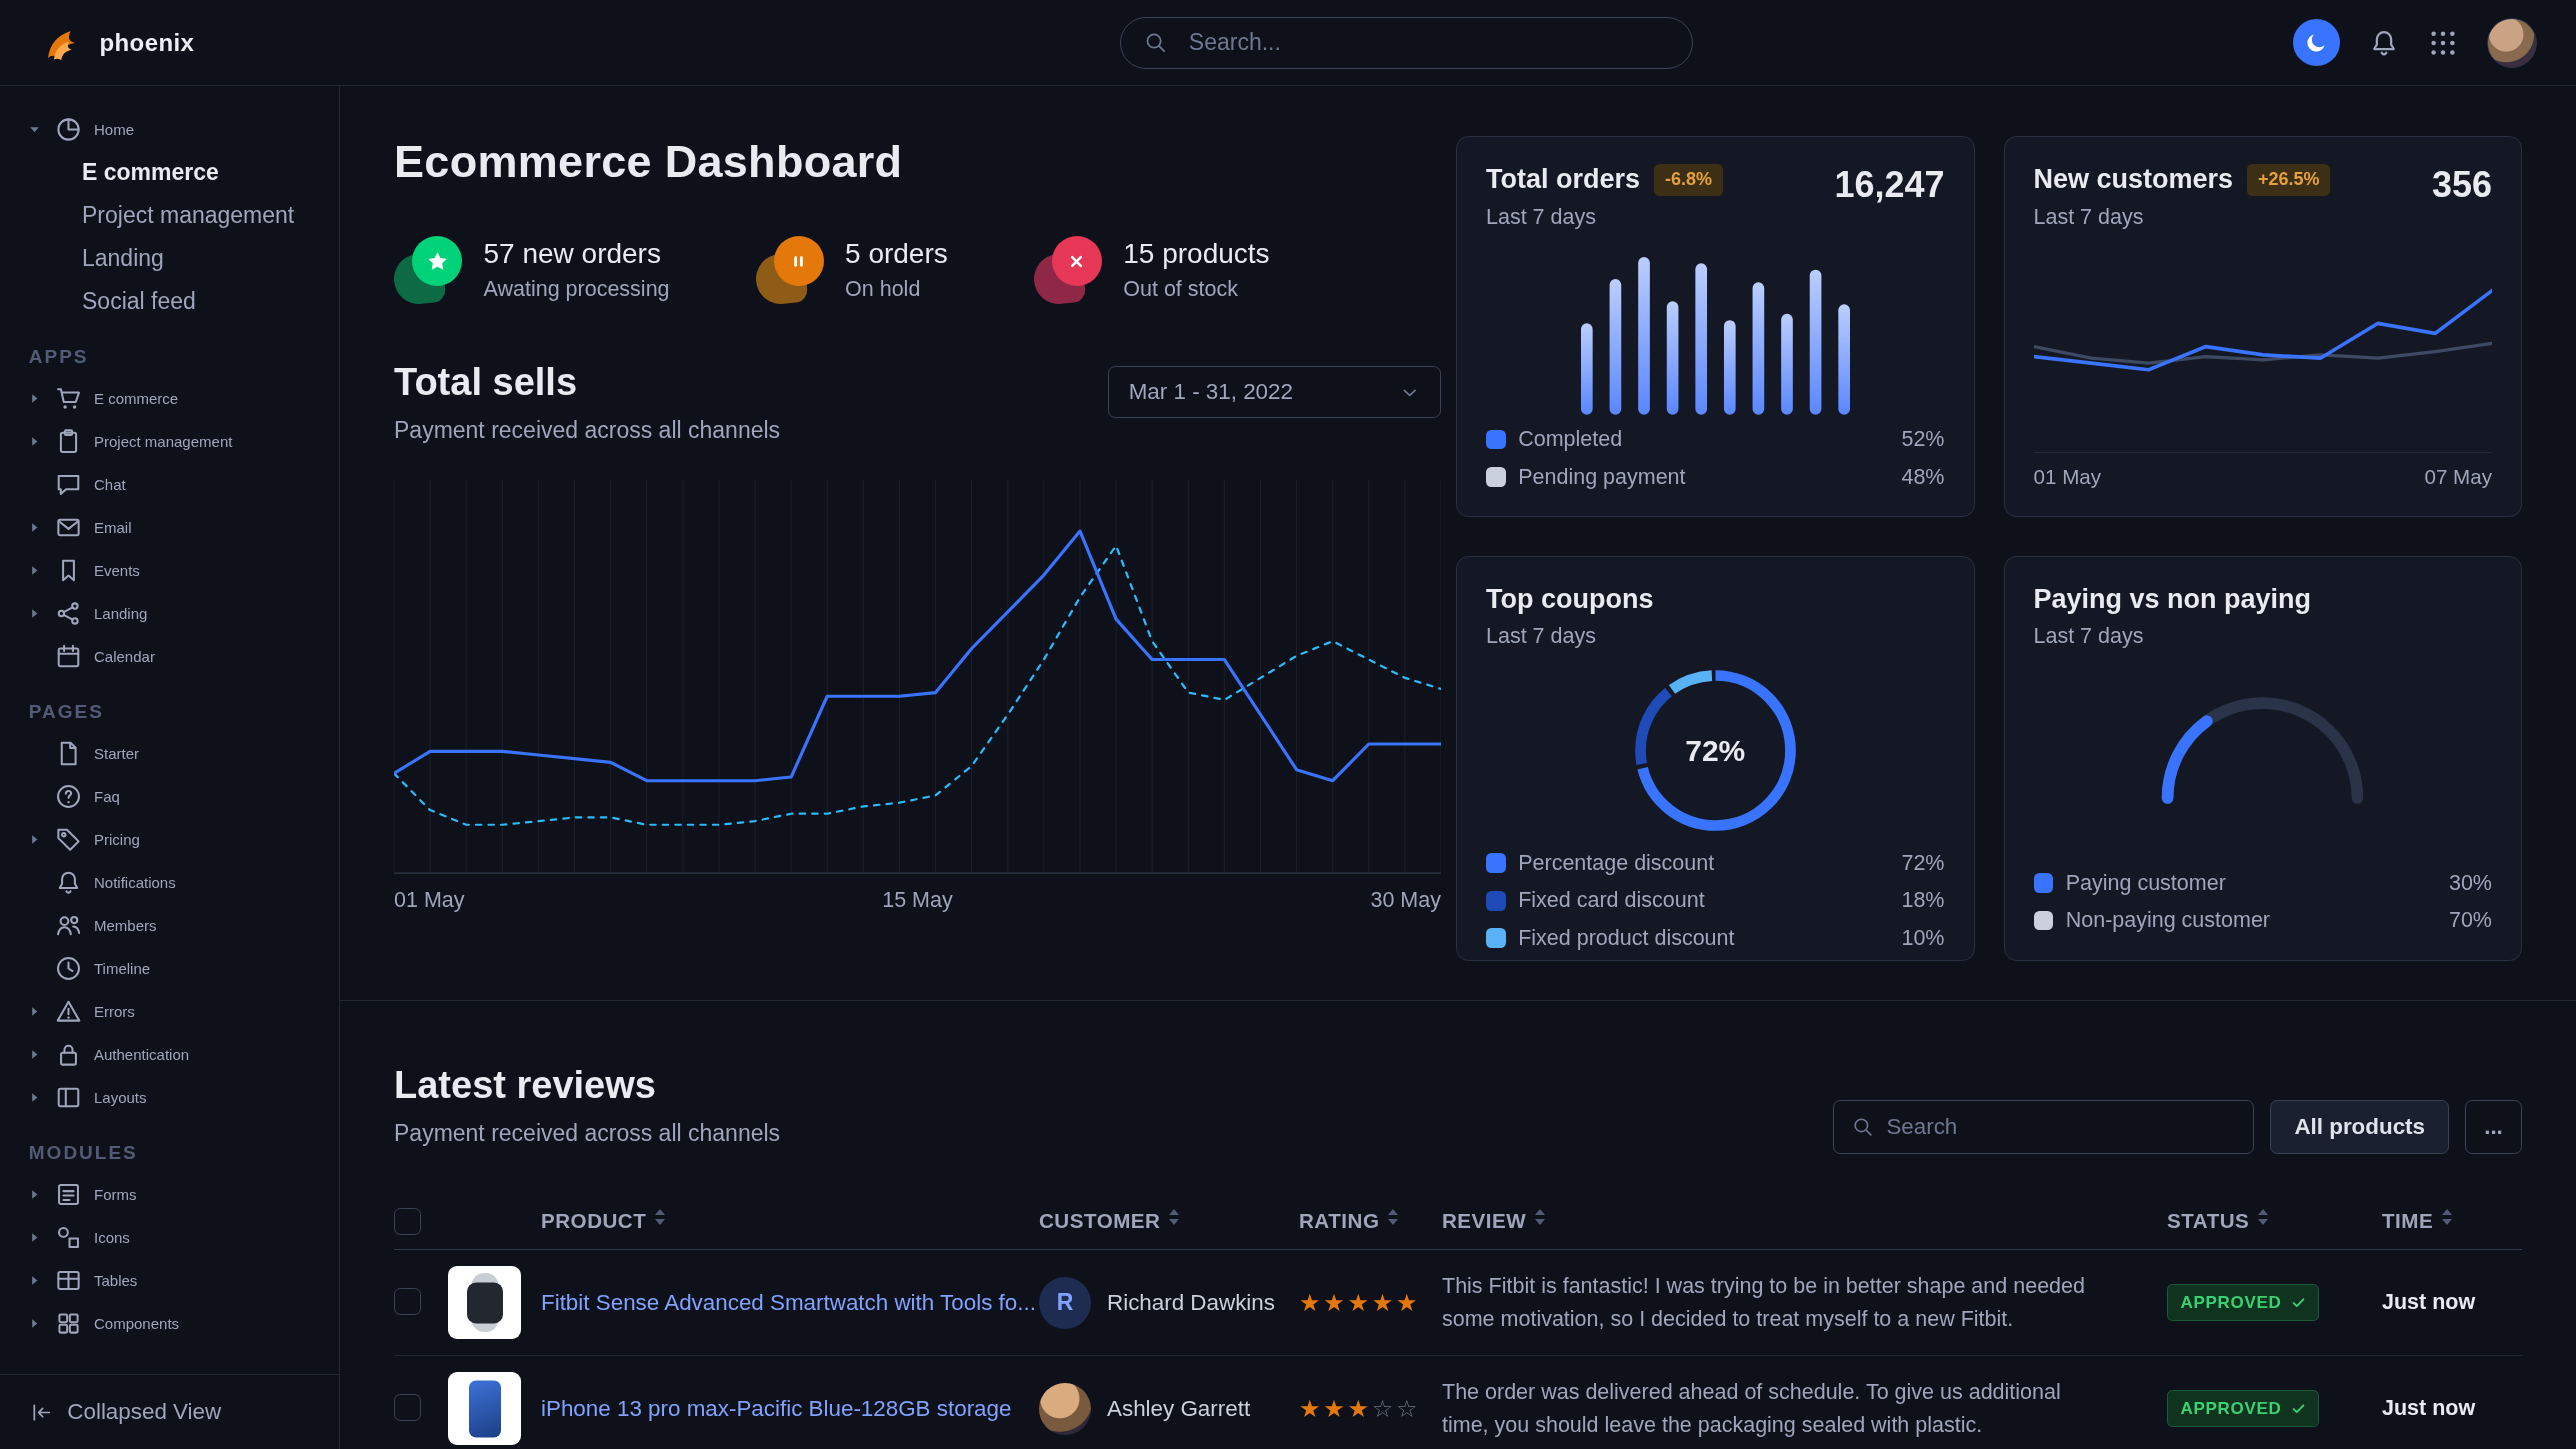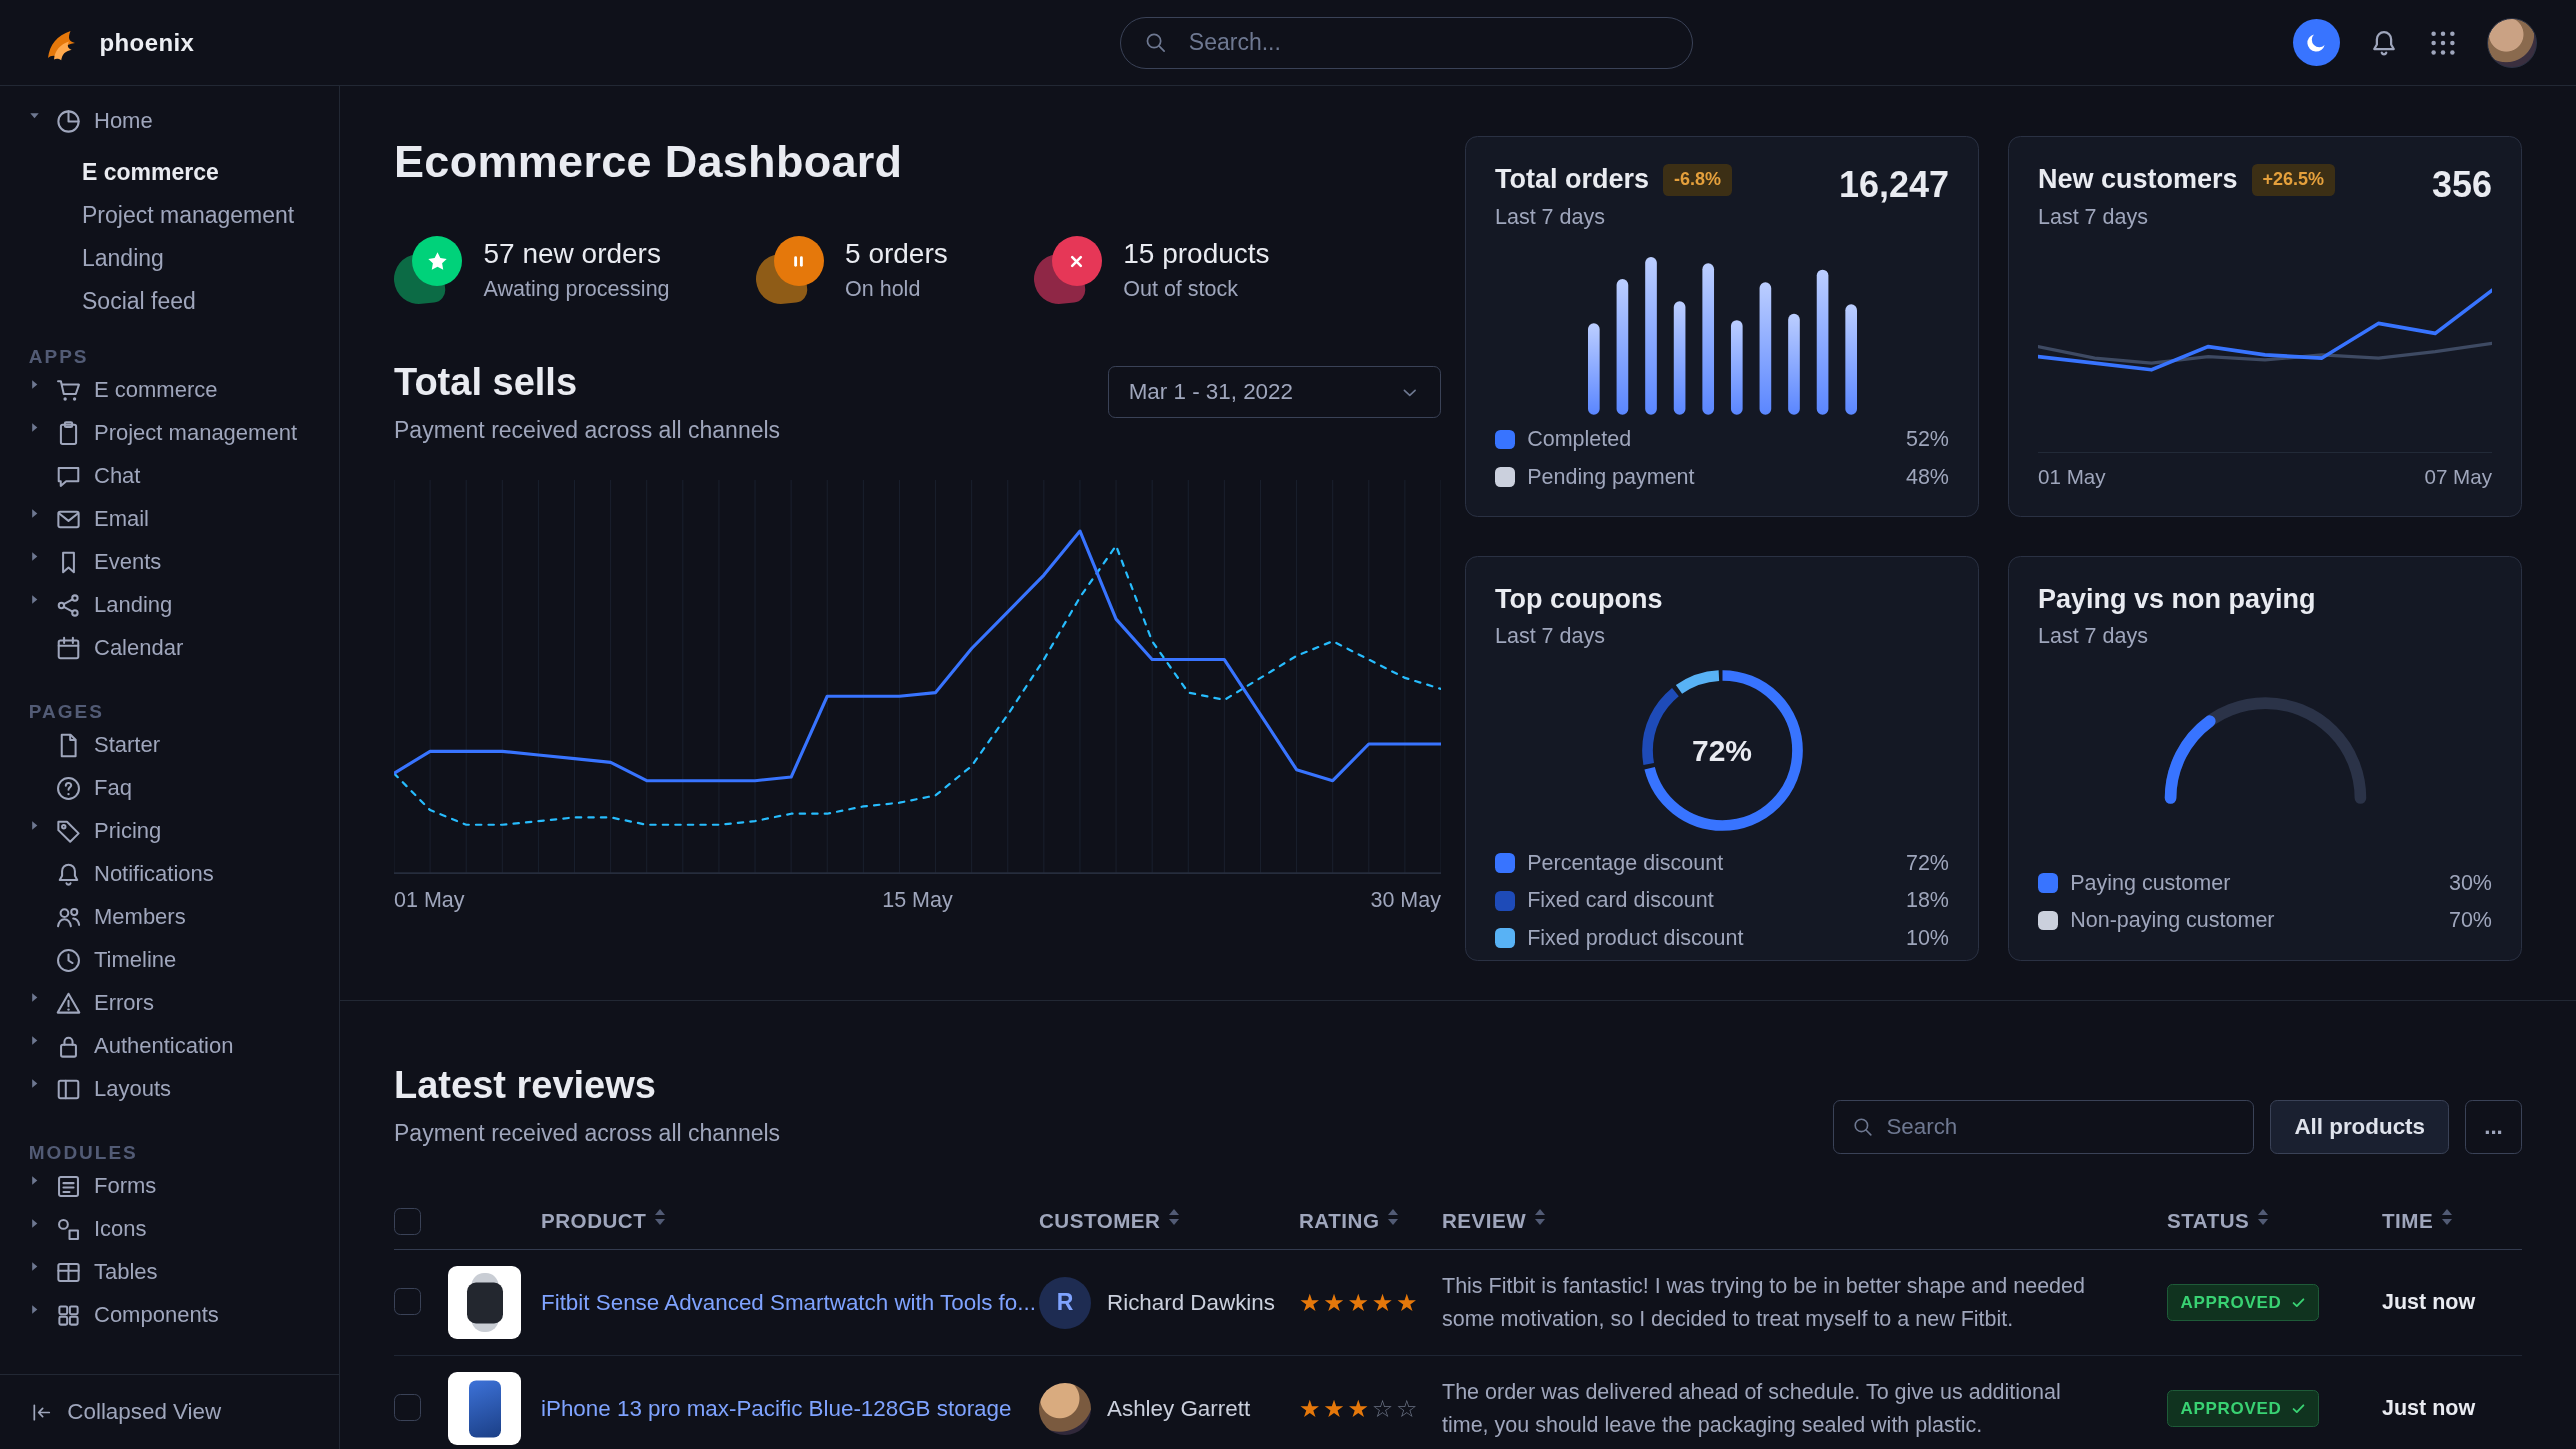--- a/index.html
+++ b/index.html
@@ -24,34 +24,34 @@
     justify-content:center;color:#fff;cursor:pointer}
   .moon-btn [data-icon]{width:25px;height:25px}
   .nav-right>[data-icon]{width:30px;height:30px;color:#9fa6bc;cursor:pointer}
   .avatar{width:50px;height:50px;border-radius:50%;cursor:pointer;border:1.8px solid #2a3143;
     background:radial-gradient(circle at 38% 32%,#caa284 0 38%,#8a6a4e 40% 62%,#3a2f3f 64%)}
 
   
   .sidebar{position:absolute;top:86px;left:0;bottom:0;width:340px;border-right:0.9px solid #222834;
     display:flex;flex-direction:column;background:#0f111a}
   .sb-scroll{flex:1;overflow:hidden;padding:21.5px 19.7px 0 27px}
-  .sb-item{display:flex;align-items:flex-start;gap:12.5px;height:43px;font-size:22px;color:#9fa6bc;cursor:pointer;border-radius:7.2px}
+  .sb-item{display:flex;align-items:center;gap:12.5px;height:43px;font-size:15px;color:#9fa6bc;cursor:pointer;border-radius:7.2px}
   .sb-item svg.ic{width:27px;height:27px}
   .sb-item svg.ic.caret{width:15px;height:15px;color:#6e7891}
   .caret-sp{width:15px;flex:none}
   .sb-sub{height:43px;display:flex;align-items:center;padding-left:55px;font-size:23px;color:#9fa6bc;cursor:pointer}
   .sb-sub.active{color:#e9ebf1;font-weight:600}
   .sb-label{margin:23px 0 9px 1.8px;font-size:19px;font-weight:700;letter-spacing:2px;color:#525b75}
   .sb-footer{border-top:0.9px solid #222834;height:75px;flex:none;display:flex;align-items:center;gap:14.3px;
     padding:0 30px;font-size:22.4px;color:#9fa6bc;cursor:pointer}
   .sb-footer [data-icon]{width:23px;height:23px}
 
   
   .main{position:absolute;top:86px;left:340px;right:0;bottom:0;padding:50px 54px 0;overflow:hidden}
-  .dash-top{display:flex;gap:24px}
+  .dash-top{display:flex;gap:15px}
   .left-col{width:1047px;flex:none}
   .page-title{font-size:45px;font-weight:700;color:#e9ebf1;letter-spacing:0.3px}
   .page-sub{margin-top:14.3px;font-size:24px;color:#9fa6bc}
   .stats{display:flex;gap:86px;margin-top:48px}
   .stat{display:flex;align-items:center;gap:21.5px}
   .blob{position:relative;width:68px;height:68px;flex:none}
   .blob::before{content:"";position:absolute;left:0;bottom:0;width:50px;height:50px;
     border-radius:50% 50% 12.5px 50%;background:var(--dark);transform:rotate(-6deg)}
   .blob-main{position:absolute;right:0;top:0;width:50px;height:50px;border-radius:50%;background:var(--bright);
     display:flex;align-items:center;justify-content:center;color:#fff}

